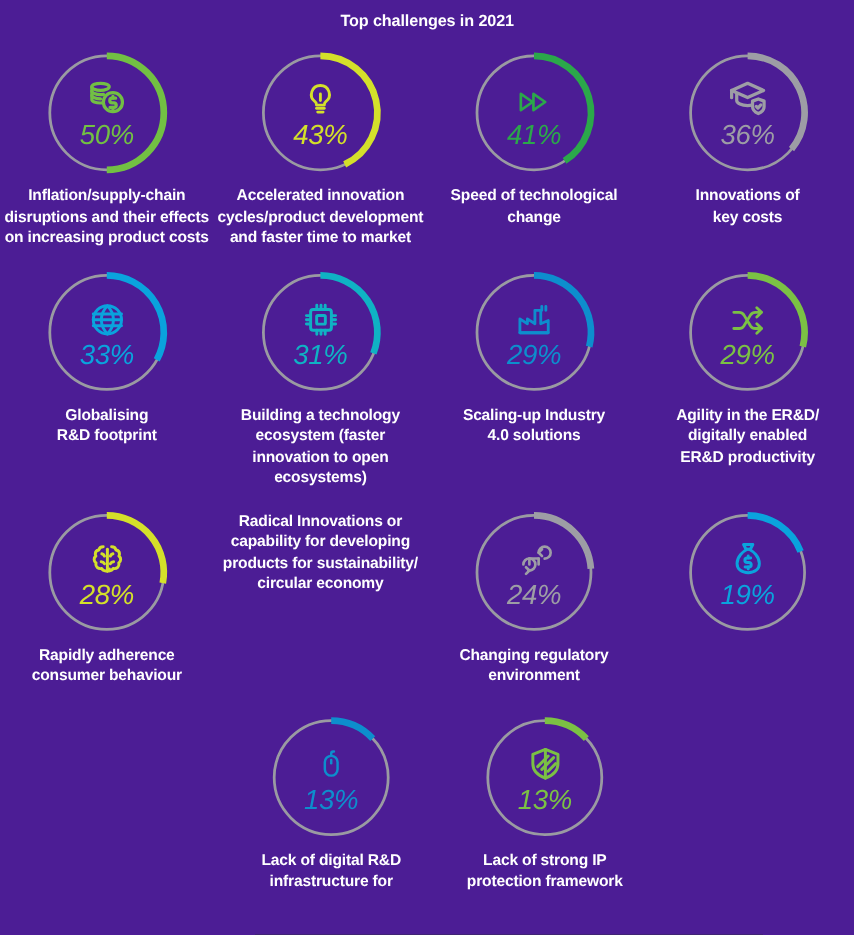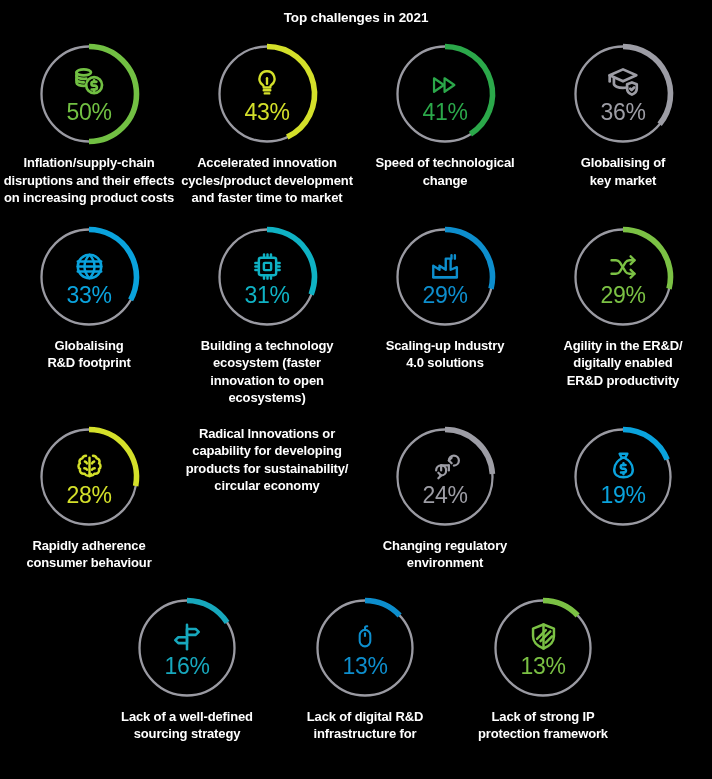--- a/index.html
+++ b/index.html
@@ -10,21 +10,21 @@
     height: 779px;
     background: #2e3240;
     font-family: "Liberation Sans", sans-serif;
     overflow: hidden;
   }
 
   #infographic {
     position: relative;
     width: 712px;
     height: 779px;
-    background: #000000;
+    background: #4c1d95;
   }
 
   .chart-title {
     width: 100%;
     text-align: center;
     color: #ffffff;
     font-size: 13.5px;
     font-weight: bold;
     letter-spacing: -0.1px;
     padding-top: 6px;
@@ -56,20 +56,21 @@
 
   .row-4 .cell { width: 178px; }
 
   .donut-wrap {
     position: relative;
     width: 112px;
     height: 112px;
     display: flex;
     align-items: flex-start;
     justify-content: center;
+    font-style: italic;
   }
 
   .donut-svg {
     position: absolute;
     top: 0;
     left: 0;
     width: 112px;
     height: 112px;
   }
 
@@ -202,21 +203,21 @@
                   <path d="M12 3.1 2.6 7.3 12 11.5l9.4-4.2z"></path>
                   <path d="M5.6 9v4.3c0 1.6 2.9 2.9 6.4 2.9 1.0 0 1.95-.11 2.8-.3"></path>
                   <path d="M2.6 7.3v4.3"></path>
                   <path d="M18.3 12.3l3.4 1.3v3.1c0 2-1.6 3.4-3.4 4.2-1.8-.8-3.4-2.2-3.4-4.2v-3.1z"></path>
                   <path d="M17.1 16.7l.95.95 1.75-1.8"></path>
                 </svg>
               </div>
               <div class="donut-value" style="color: rgb(157, 157, 165);">36%</div>
             </div>
           </div>
-          <div class="caption"><span>Globalising of</span><br><span>key market</span></div>
+          <div class="caption"><span>Innovations of</span><br><span>key costs</span></div>
         </div>
       </div>
     <div class="row row-2">
         <div class="cell">
           <div class="donut-wrap">
             <svg class="donut-svg" viewBox="0 0 112 112">
               <circle cx="56" cy="56" r="47.5" fill="none" stroke="#9a9aa2" stroke-width="2.3"></circle>
               <path d="M 56 8.5 A 47.5 47.5 0 0 1 97.625 78.883" fill="none" stroke="#0aa3dd" stroke-width="5.6" stroke-linecap="butt"></path>
             </svg>
             <div class="donut-inner">
@@ -360,39 +361,20 @@
               <div class="donut-value" style="color: rgb(10, 163, 221);">19%</div>
             </div>
           </div>
         </div>
       </div>
     <div class="row row-4">
         <div class="cell">
           <div class="donut-wrap">
             <svg class="donut-svg" viewBox="0 0 112 112">
               <circle cx="56" cy="56" r="47.5" fill="none" stroke="#9a9aa2" stroke-width="2.3"></circle>
-              <path d="M 56 8.5 A 47.5 47.5 0 0 1 96.106 30.548" fill="none" stroke="#17a8bd" stroke-width="5.6" stroke-linecap="butt"></path>
-            </svg>
-            <div class="donut-inner">
-              <div class="donut-icon" style="color: rgb(23, 168, 189);">
-                <svg viewBox="0 0 24 24" width="32" height="32" fill="none" stroke="currentColor" stroke-width="1.9" stroke-linecap="round" stroke-linejoin="round">
-                  <path d="M12 2.8v18.4"></path>
-                  <path d="M12 6.0h6.5l2.3 2.2-2.3 2.2H12z"></path>
-                  <path d="M12 12.2H5.5L3.2 14.4l2.3 2.2H12z"></path>
-                </svg>
-              </div>
-              <div class="donut-value" style="color: rgb(23, 168, 189);">16%</div>
-            </div>
-          </div>
-          <div class="caption"><span>Lack of a well-defined</span><br><span>sourcing strategy</span></div>
-        </div>
-        <div class="cell">
-          <div class="donut-wrap">
-            <svg class="donut-svg" viewBox="0 0 112 112">
-              <circle cx="56" cy="56" r="47.5" fill="none" stroke="#9a9aa2" stroke-width="2.3"></circle>
               <path d="M 56 8.5 A 47.5 47.5 0 0 1 90.626 23.484" fill="none" stroke="#0d8ecd" stroke-width="5.6" stroke-linecap="butt"></path>
             </svg>
             <div class="donut-inner">
               <div class="donut-icon" style="color: rgb(13, 142, 205);">
                 <svg viewBox="0 0 24 24" width="26" height="33" fill="none" stroke="currentColor" stroke-width="1.9" stroke-linecap="round" stroke-linejoin="round">
                   <rect x="7.1" y="5.9" width="9.8" height="15.2" rx="4.9"></rect>
                   <path d="M12 9.0v2.6"></path>
                   <path d="M12 5.9V4.2a1.6 1.6 0 0 1 1.6-1.6h.5"></path>
                 </svg>
               </div>

